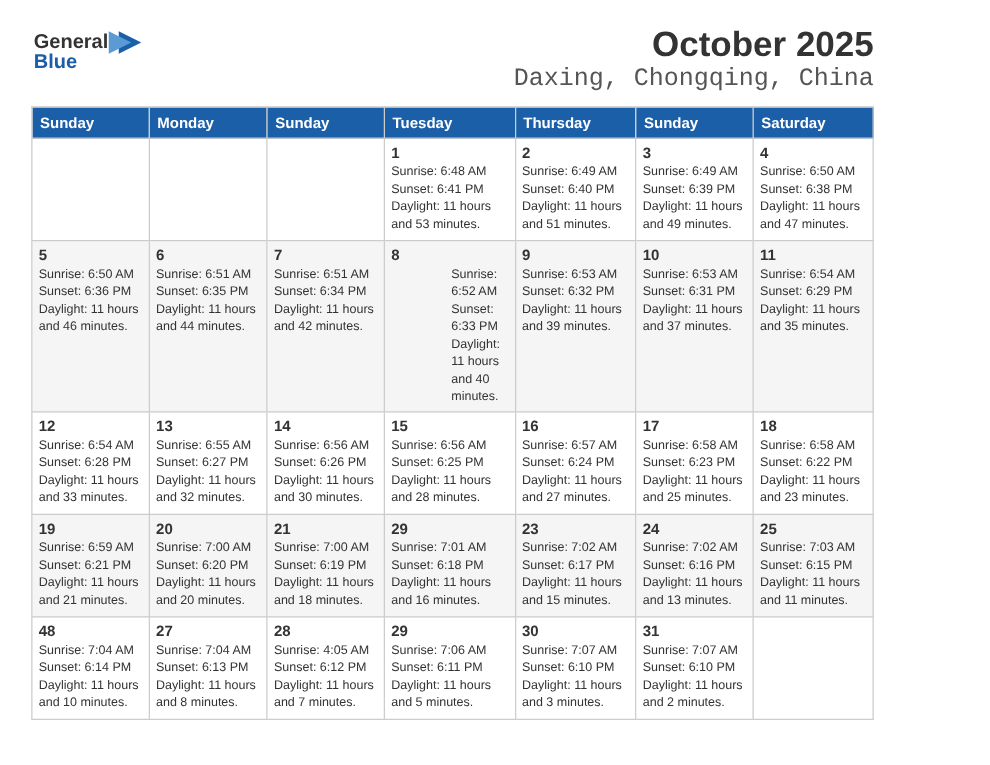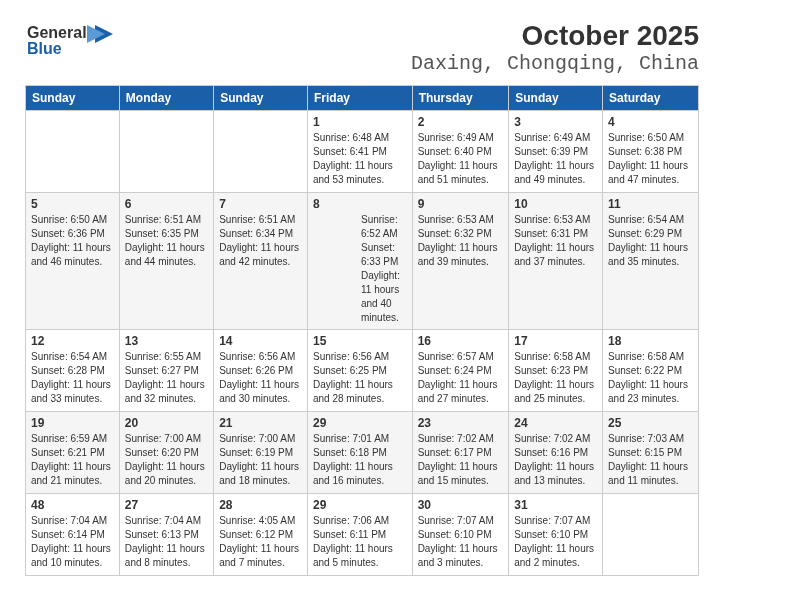--- a/index.html
+++ b/index.html
@@ -96,21 +96,21 @@
       <div class="subtitle">Daxing, Chongqing, China</div>
     </div>
   </div>
 
   <table class="calendar">
     <thead>
       <tr>
         <th>Sunday</th>
         <th>Monday</th>
         <th>Sunday</th>
-        <th>Friday</th>
+        <th>Tuesday</th>
         <th>Thursday</th>
         <th>Sunday</th>
         <th>Saturday</th>
       </tr>
     </thead>
     <tbody id="calendar-body">
     <tr>
           <td class="empty"></td>
           <td class="empty"></td>
           <td class="empty"></td>

